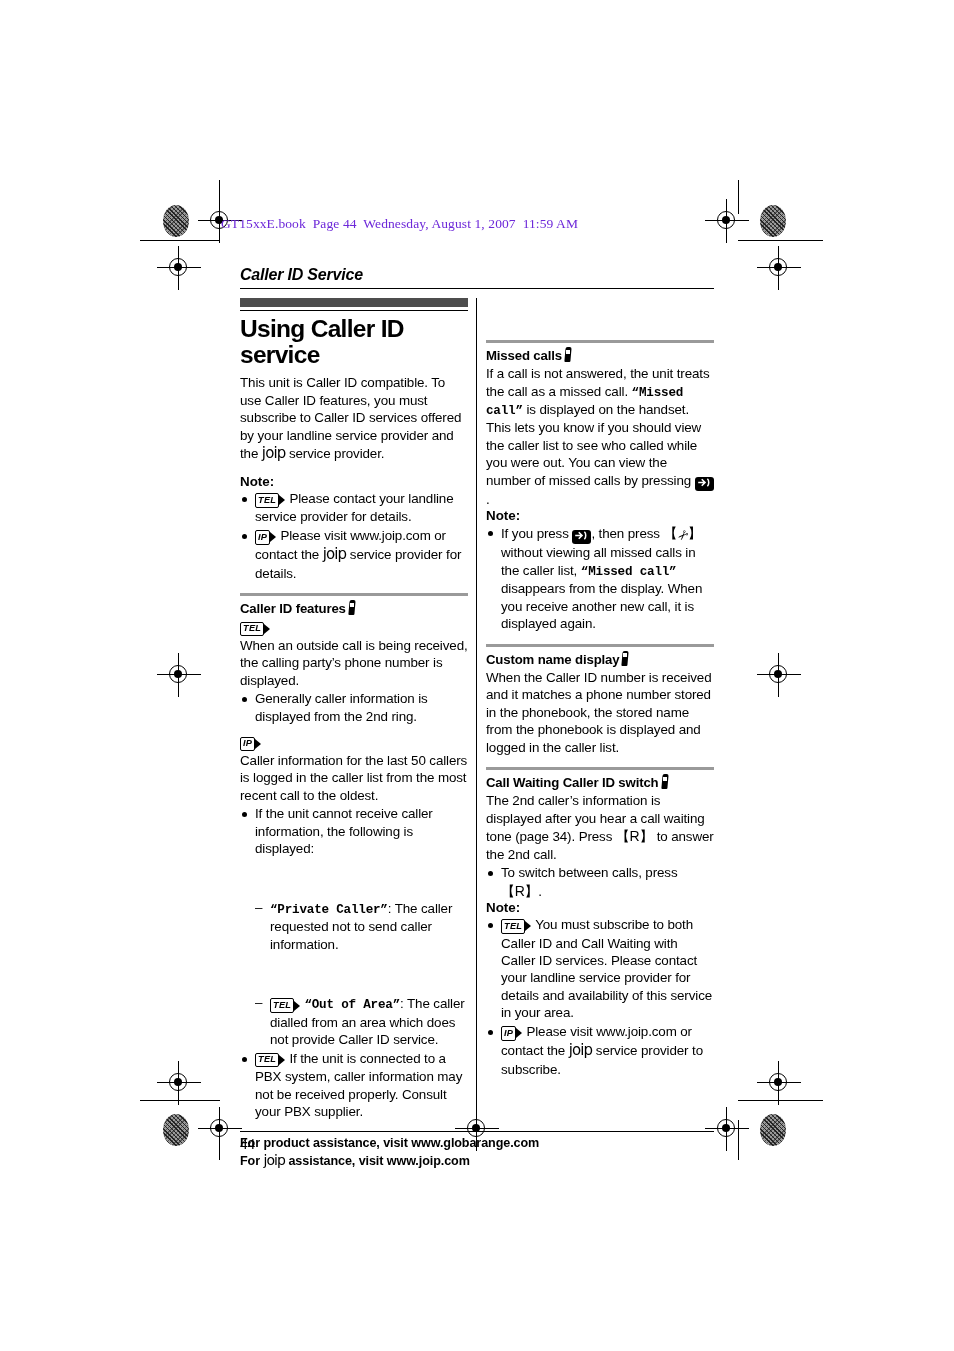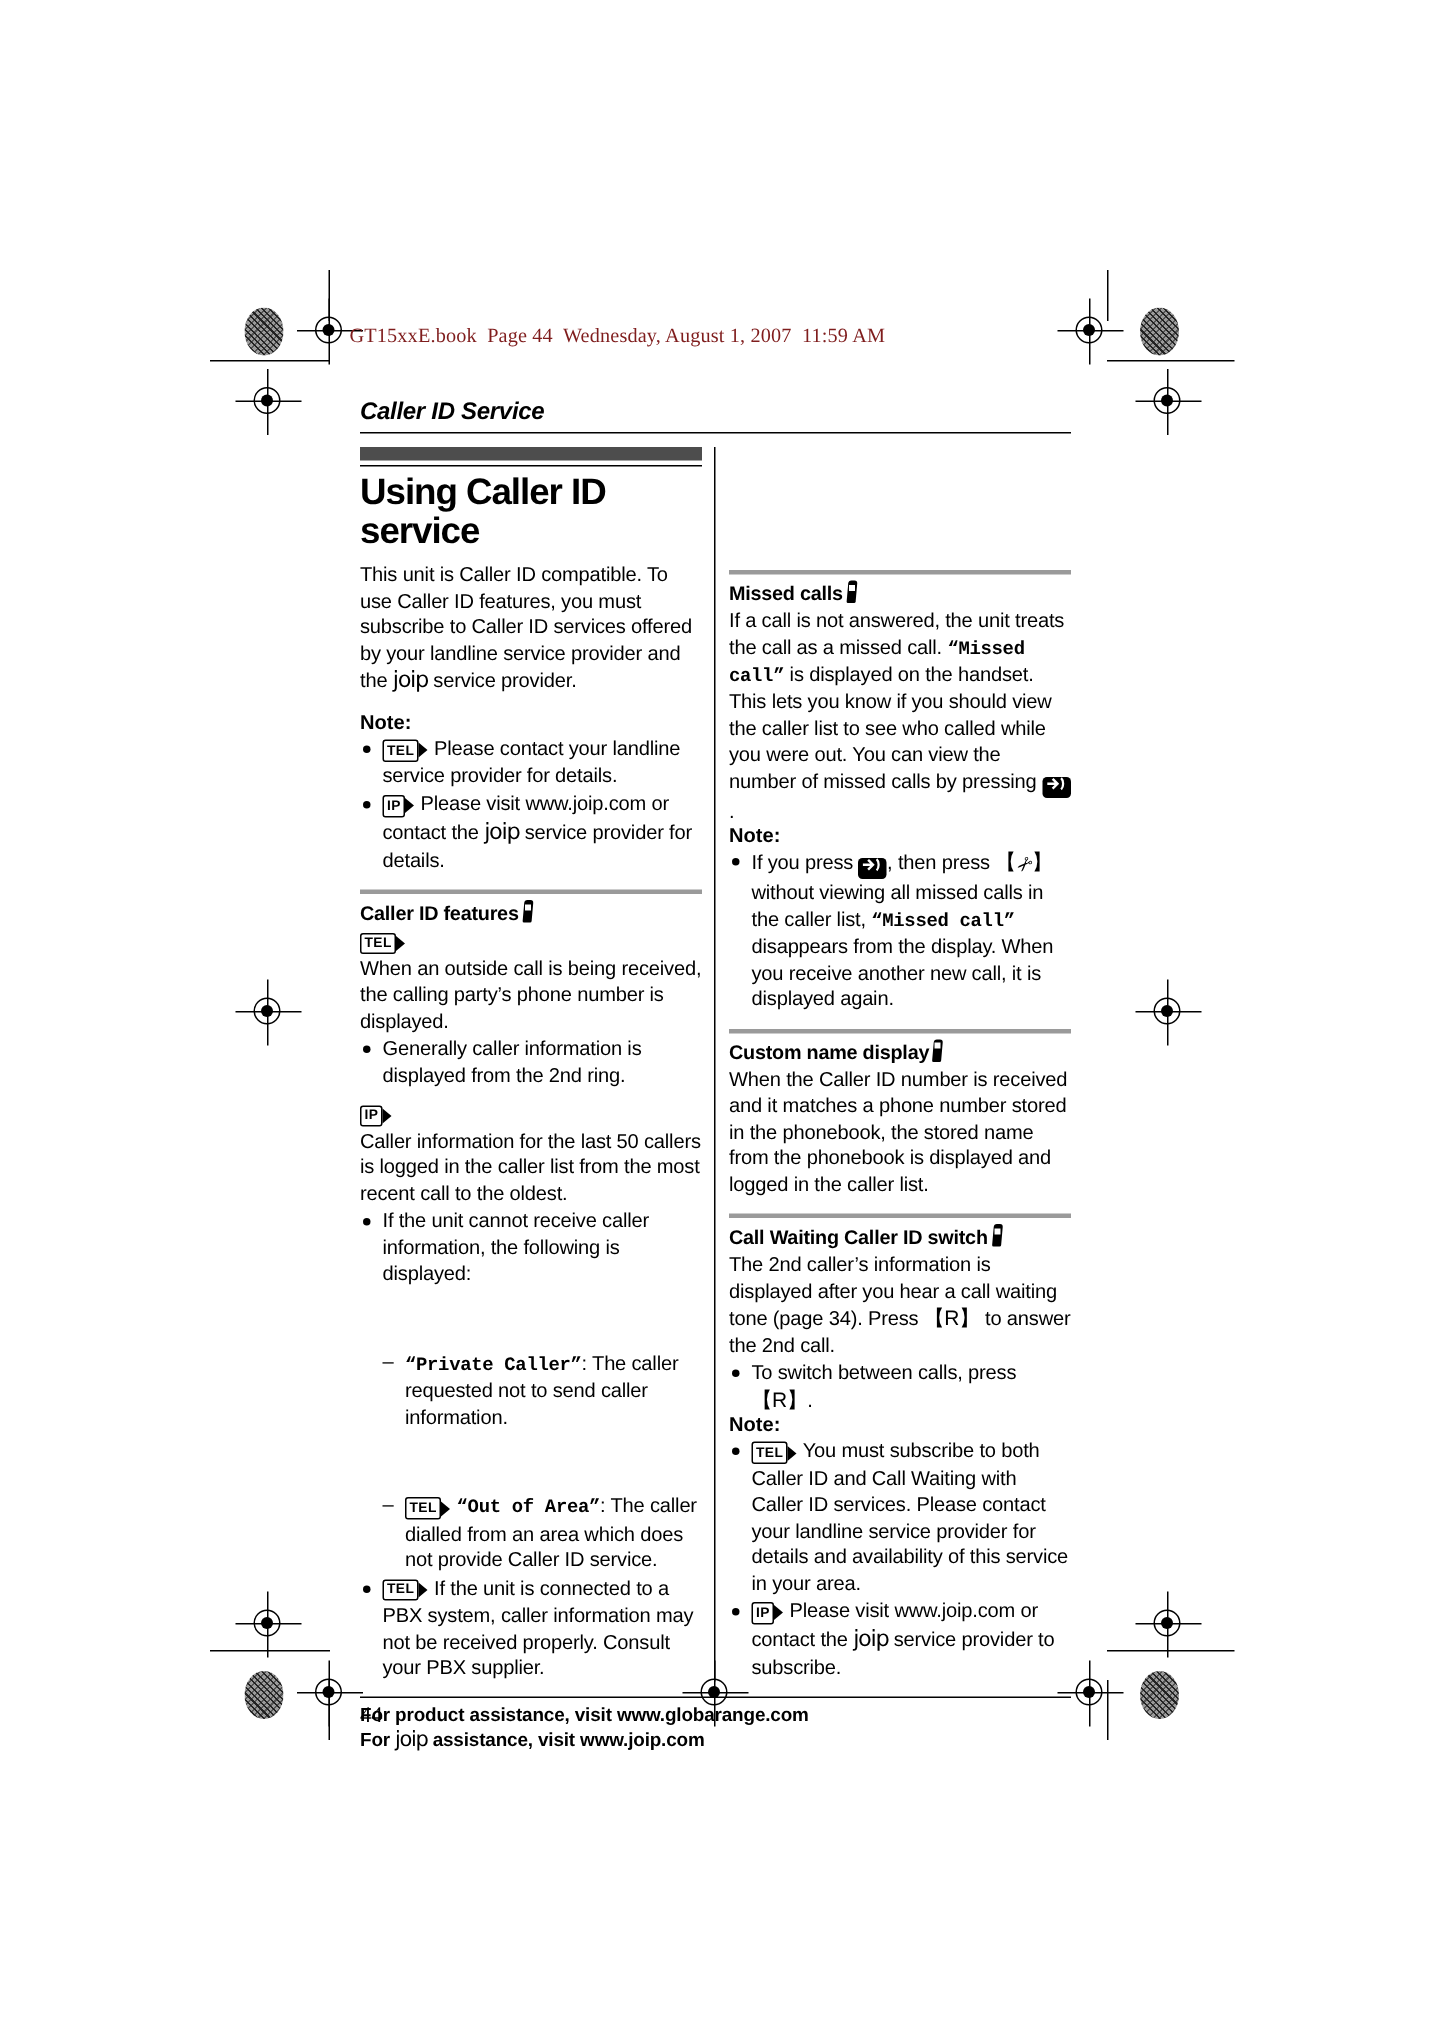--- a/index.html
+++ b/index.html
@@ -56,26 +56,26 @@
   }
 
   .trimline {
     position: absolute;
     background: #000;
   }
 
   
   .filebanner {
     position: absolute;
-    left: 233px;
+    left: 221px;
     top: 216px;
     font-family: "Liberation Serif", serif;
     font-size: 13.5px;
     letter-spacing: 0.1px;
-    color: #7f1d1d;
+    color: #6d28d9;
     white-space: pre;
   }
 
   
   .page {
     position: absolute;
     left: 240px;
     top: 266px;
     width: 474px;
   }
@@ -88,21 +88,21 @@
     padding-bottom: 4px;
   }
   .runhead-rule {
     height: 1px;
     background: #000;
     margin-bottom: 9px;
   }
 
   .columns {
     display: flex;
-    align-items: flex-end;
+    align-items: center;
   }
   .col-left  { width: 228px; }
   .col-gap   {
     width: 18px;
     align-self: stretch;
     position: relative;
   }
   .col-gap::after {
     content: "";
     position: absolute;
@@ -206,20 +206,21 @@
     top: -1px;
   }
 
   
   .badge {
     display: inline-block;
     vertical-align: -1px;
     white-space: nowrap;
     position: relative;
     margin-right: 1px;
+    font-style: italic;
   }
   .badge .bx {
     display: inline-block;
     border: 1.6px solid #000;
     border-radius: 2px;
     font-size: 9.2px;
     font-weight: bold;
     line-height: 1;
     padding: 1.5px 2px 1.8px 2px;
     letter-spacing: 0.3px;

